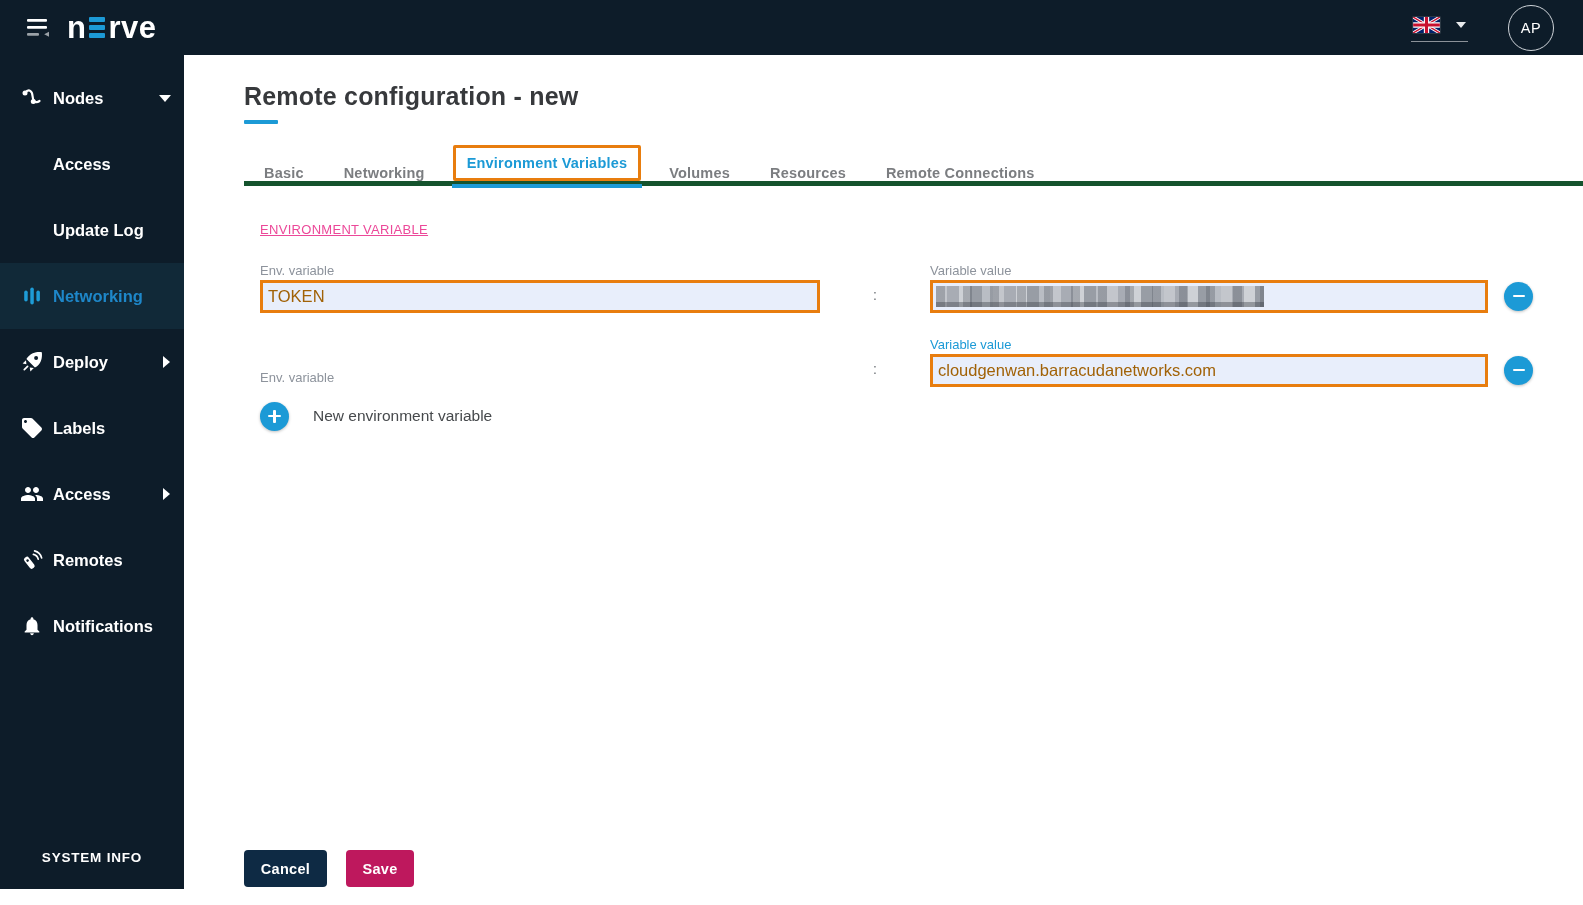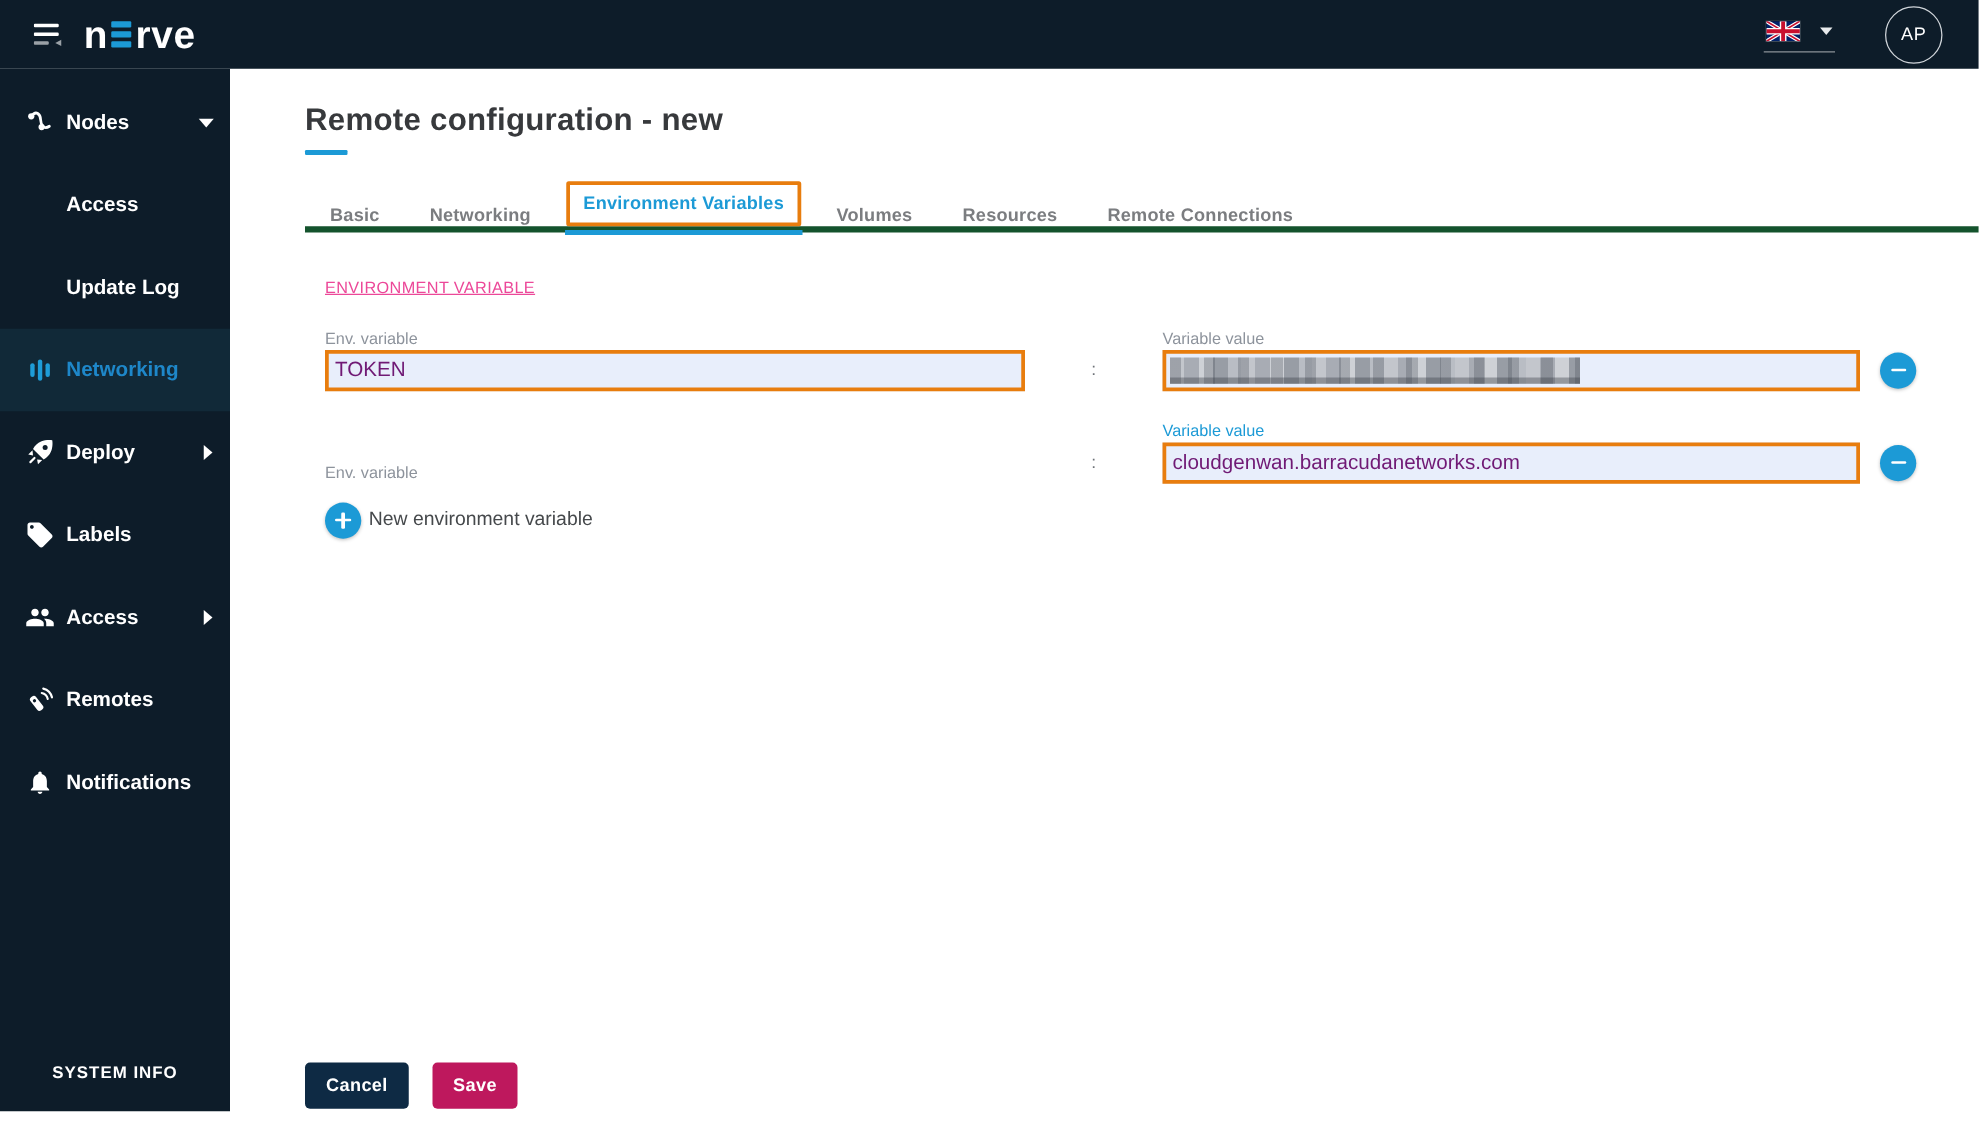--- a/index.html
+++ b/index.html
@@ -91,21 +91,21 @@
   .field-name  { width: 560px; }
   .field-value { width: 558px; }
   .field-label { font-size: 13px; color: #8d939c; margin-bottom: 2px; }
   .field-label.active-label { color: #1c9ad6; }
   .input-box {
     height: 33px; background: #e8eefb; border: 3px solid #e87d0e;
     display: flex; align-items: center;
   }
   .input-box input {
     background: transparent; border: none; outline: none; width: 100%;
-    font-size: 16.5px; color: #701a75; padding: 0 5px; font-family: "Liberation Sans", sans-serif;
+    font-size: 16.5px; color: #a16207; padding: 0 5px; font-family: "Liberation Sans", sans-serif;
   }
   .redacted {
     width: 328px; height: 21px; margin-left: 3px; align-self: center;
     background-image:
       repeating-linear-gradient(90deg, rgba(72,78,88,.30) 0 9px, rgba(0,0,0,0) 9px 27px),
       repeating-linear-gradient(90deg, #c3c6cc 0 11px, #a8acb4 11px 23px, #ced1d6 23px 34px, #989da5 34px 46px, #b9bdc4 46px 57px);
     box-shadow: inset 0 -5px 0 rgba(55,60,68,.38);
   }
   .colon-sep {
     width: 110px; text-align: center; color: #6e7378; font-size: 14px;
@@ -116,21 +116,21 @@
     color: #fff; display: flex; align-items: center; justify-content: center;
     cursor: pointer; flex: 0 0 auto; box-shadow: 0 1px 3px rgba(0,0,0,.25);
   }
   .minus-btn { margin-left: 16px; margin-bottom: 2px; }
   .minus-glyph { display: block; width: 12px; height: 2.5px; background: #fff; border-radius: 1px; }
   .plus-glyph { position: relative; display: block; width: 13px; height: 13px; }
   .plus-glyph::before, .plus-glyph::after { content: ""; position: absolute; background: #fff; border-radius: 1px; }
   .plus-glyph::before { left: 0; top: 5.2px; width: 13px; height: 2.6px; }
   .plus-glyph::after  { left: 5.2px; top: 0; width: 2.6px; height: 13px; }
 
-  .add-row { display: flex; align-items: center; gap: 6px; margin-top: 15px; }
+  .add-row { display: flex; align-items: center; gap: 24px; margin-top: 15px; }
   .add-label { font-size: 15.5px; color: #46494c; cursor: pointer; }
 
   .footer-actions { position: absolute; left: 24px; bottom: 18px; display: flex; gap: 19px; }
   .btn { height: 37px; border: none; border-radius: 4px; color: #fff; font-size: 14.5px;
          font-weight: 700; letter-spacing: .3px; cursor: pointer; font-family: "Liberation Sans", sans-serif; }
   .btn-cancel { width: 83px; background: #0e2a44; }
   .btn-save { width: 68px; background: #be185d; }
 </style>
 </head>
 <body>

